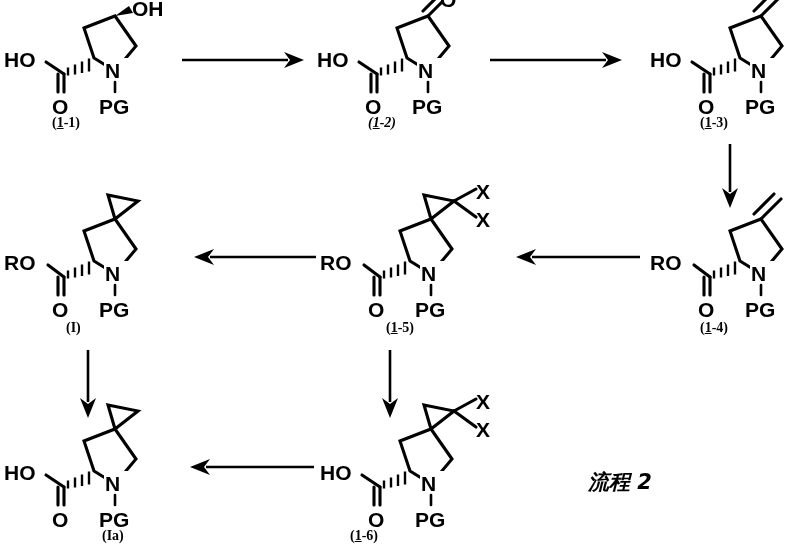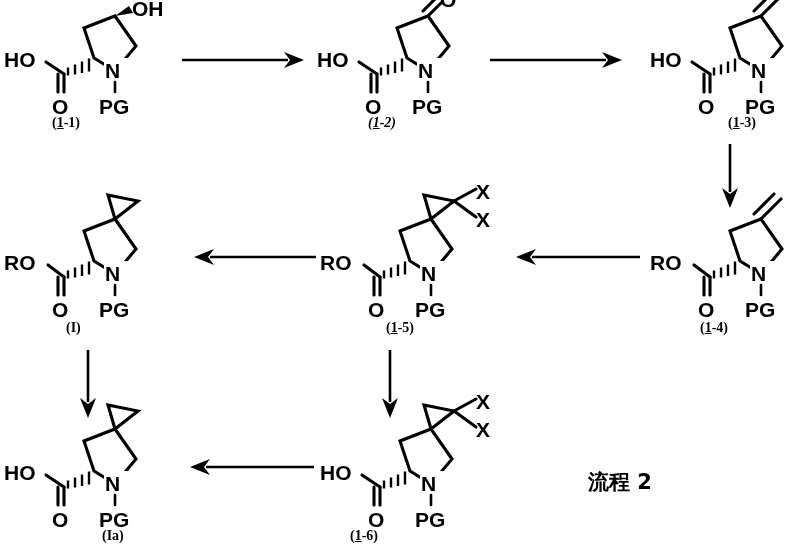--- a/index.html
+++ b/index.html
@@ -24,20 +24,21 @@
     font-size: 14px;
     font-weight: bold;
     color: #000000;
     white-space: nowrap;
   }
   .scheme-caption {
     position: absolute;
     font-family: "DejaVu Sans", sans-serif;
     font-size: 21px;
     font-weight: bold;
+    font-style: italic;
     color: #000000;
     white-space: nowrap;
   }
   .arrow {
     position: absolute;
   }
   svg { display: block; overflow: visible; }
   text.atom {
     font-family: "Liberation Sans", sans-serif;
     font-weight: bold;
@@ -160,21 +161,21 @@
       <polyline class="bond" points="92,56 82,26 113,14 134,44 113,69 92,56"></polyline>
       <rect x="102" y="56" width="24" height="22" fill="#ffffff"></rect>
       <text class="atom" x="103" y="76">N</text>
       <line class="bond-thin" x1="113" y1="80" x2="113" y2="90"></line>
       <text class="atom" x="97" y="112">PG</text>
 
       <line class="bond" x1="113" y1="14" x2="133" y2="-6"></line>
       <line class="bond" x1="106" y1="9" x2="126" y2="-11"></line>
     </svg>
   </div>
-  <div class="struct-label" style="left:700px; top:115px;margin-left:28px;">
+  <div class="struct-label" style="left:700px; top:115px;">
     <span>(</span><span style="text-decoration:underline;">1</span><span>-3)</span>
   </div>
 
   <div class="arrow" style="left:716px; top:142px;">
     <svg width="28" height="66" viewBox="0 0 28 66">
       <line class="arrow-line" x1="14" y1="2" x2="14" y2="50"></line>
       <polygon class="arrow-head" points="6,46 14,66 22,46 14,52"></polygon>
     </svg>
   </div>
 

